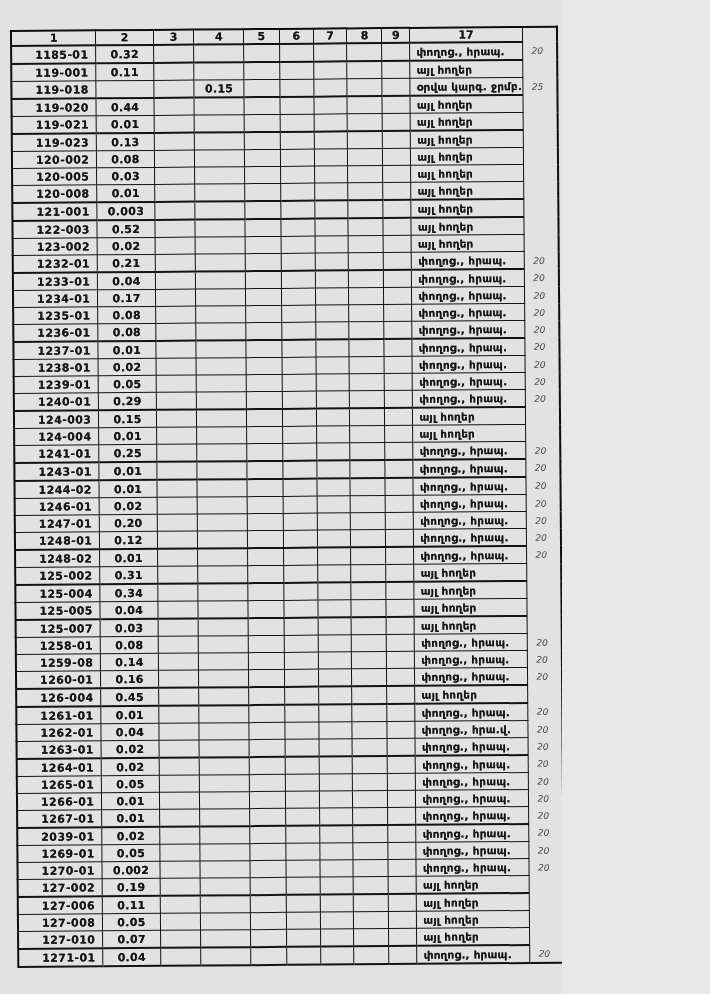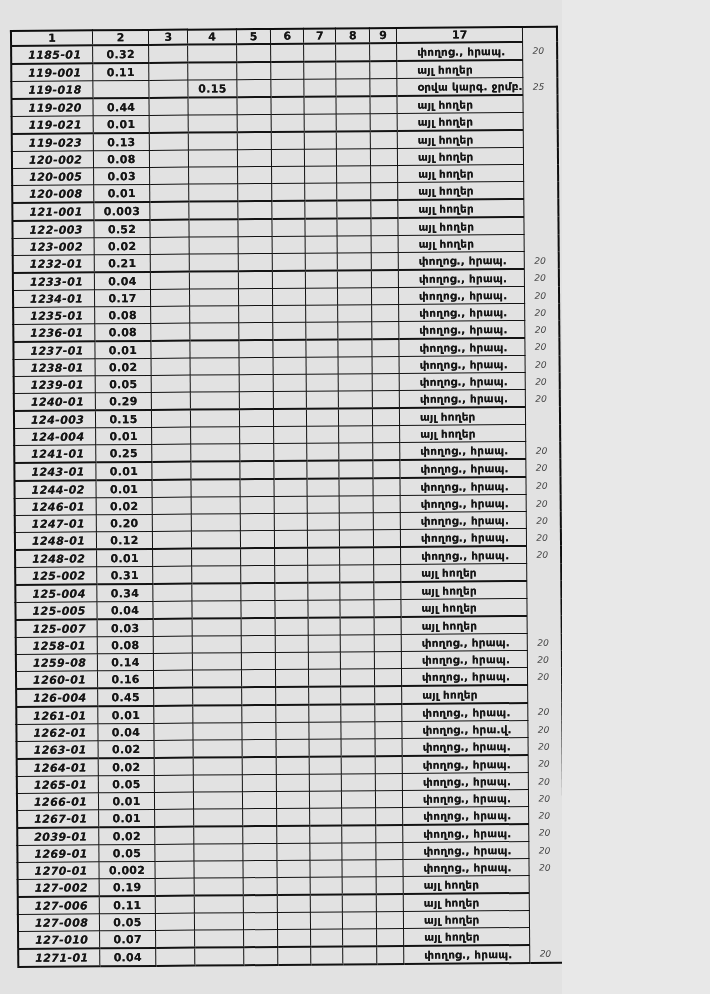--- a/index.html
+++ b/index.html
@@ -18,24 +18,24 @@
   }
   table{border-collapse:collapse;table-layout:fixed;border-spacing:0;}
   table.doc{border:2.4px solid #141414;}
   td,th{
     height:16px;padding:0;font-size:11px;font-weight:bold;white-space:nowrap;
     border:1.5px solid #191919;overflow:visible;
     text-shadow:0 0 0.6px rgba(0,0,0,.7);
   }
   thead th{height:13px;font-size:11px;font-weight:bold;text-align:center;
     border-bottom-width:2px;}
-  .c-code{text-align:left;padding-left:16px;letter-spacing:.4px;font-style:italic;}
+  .c-code{text-align:left;padding-left:23px;letter-spacing:.4px;}
   .c-val{text-align:center;letter-spacing:.3px;}
   .c-empty{}
-  .c-use{text-align:left;padding-left:20px;font-size:10.5px;letter-spacing:.2px;}
+  .c-use{text-align:left;padding-left:6px;font-size:10.5px;letter-spacing:.2px;}
   .c-mark, th.c-mark{
     border:none !important;font-weight:normal;font-style:italic;
     font-size:9px;color:#454545;padding-left:9px;text-align:left;
     text-shadow:none;transform:rotate(2deg);
   }
   
   tbody tr:nth-child(4n+1) td{border-bottom-width:2px;}
   tbody tr:nth-child(7n+3) td{border-bottom-width:2.2px;}
   tbody tr:nth-child(9n+5) td{border-top-width:1px;}
   tbody tr:nth-child(6n) td{position:relative;top:.4px;}

